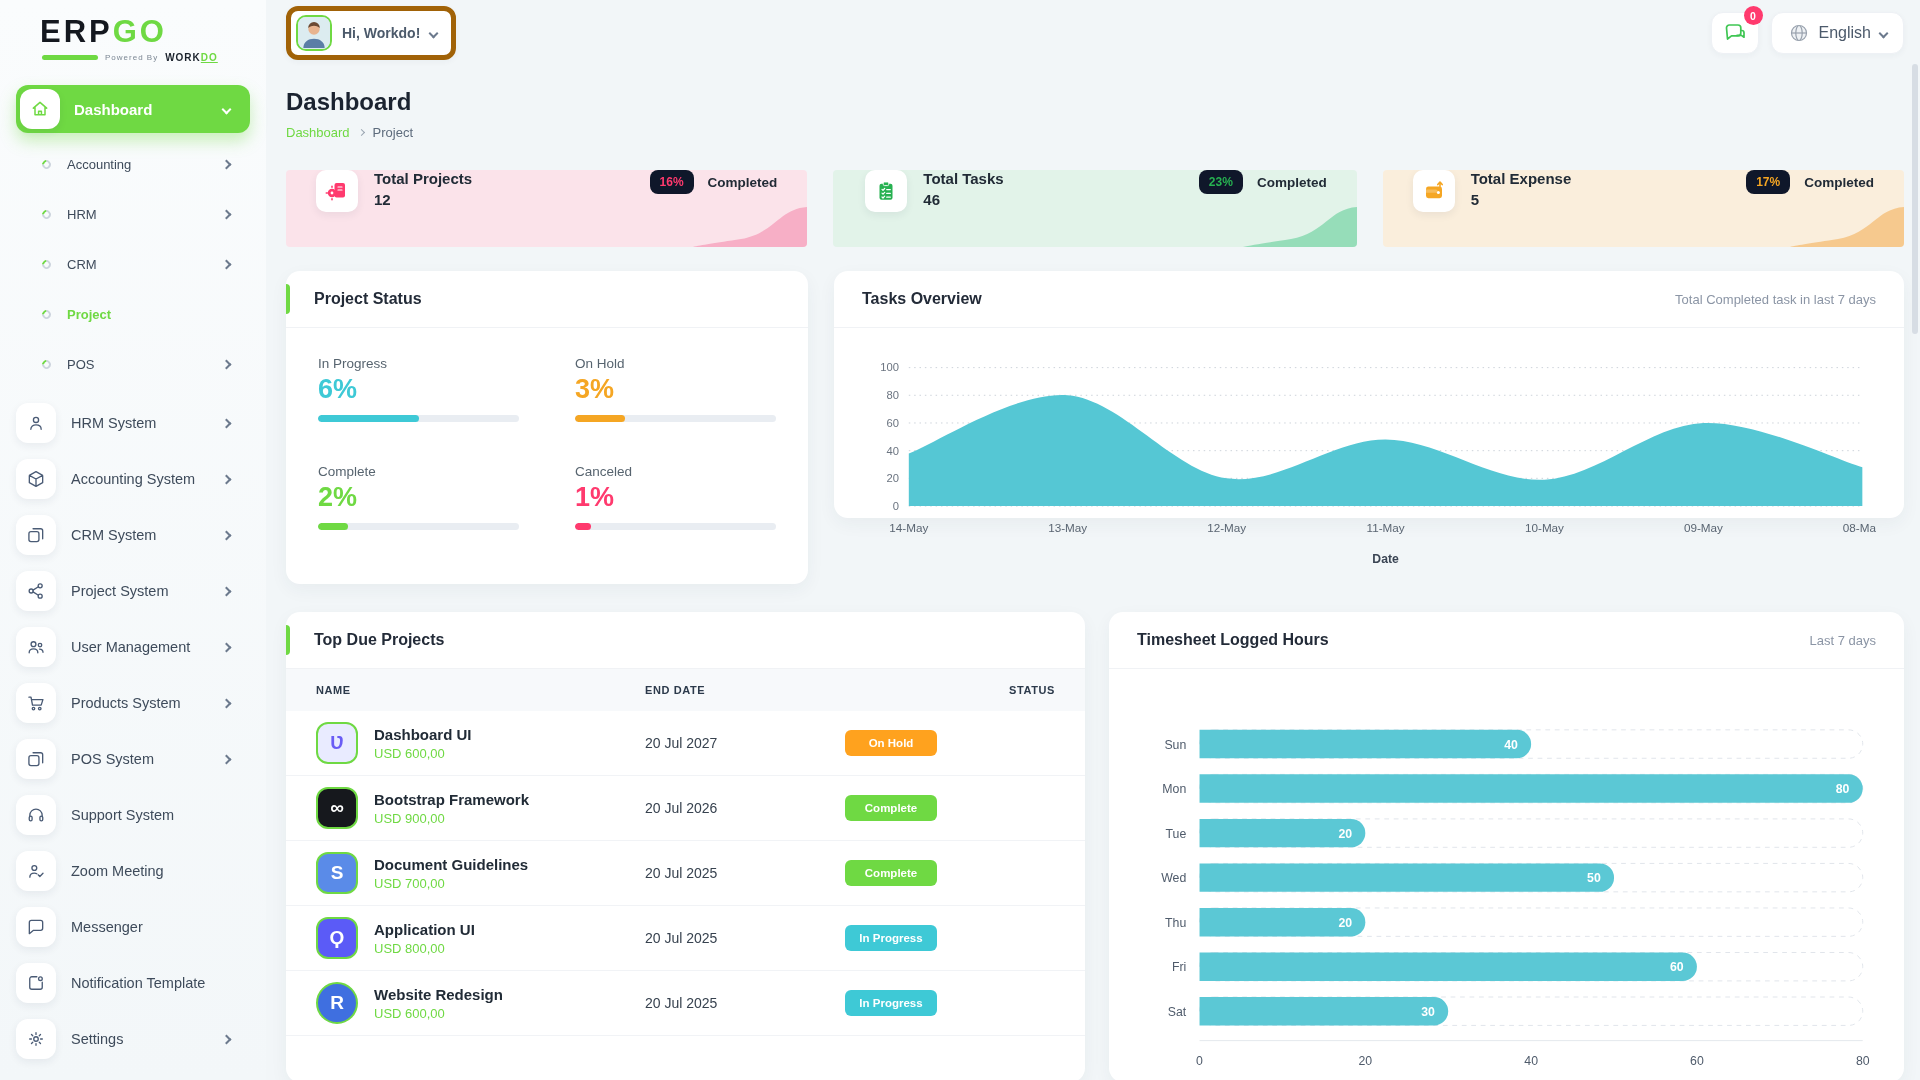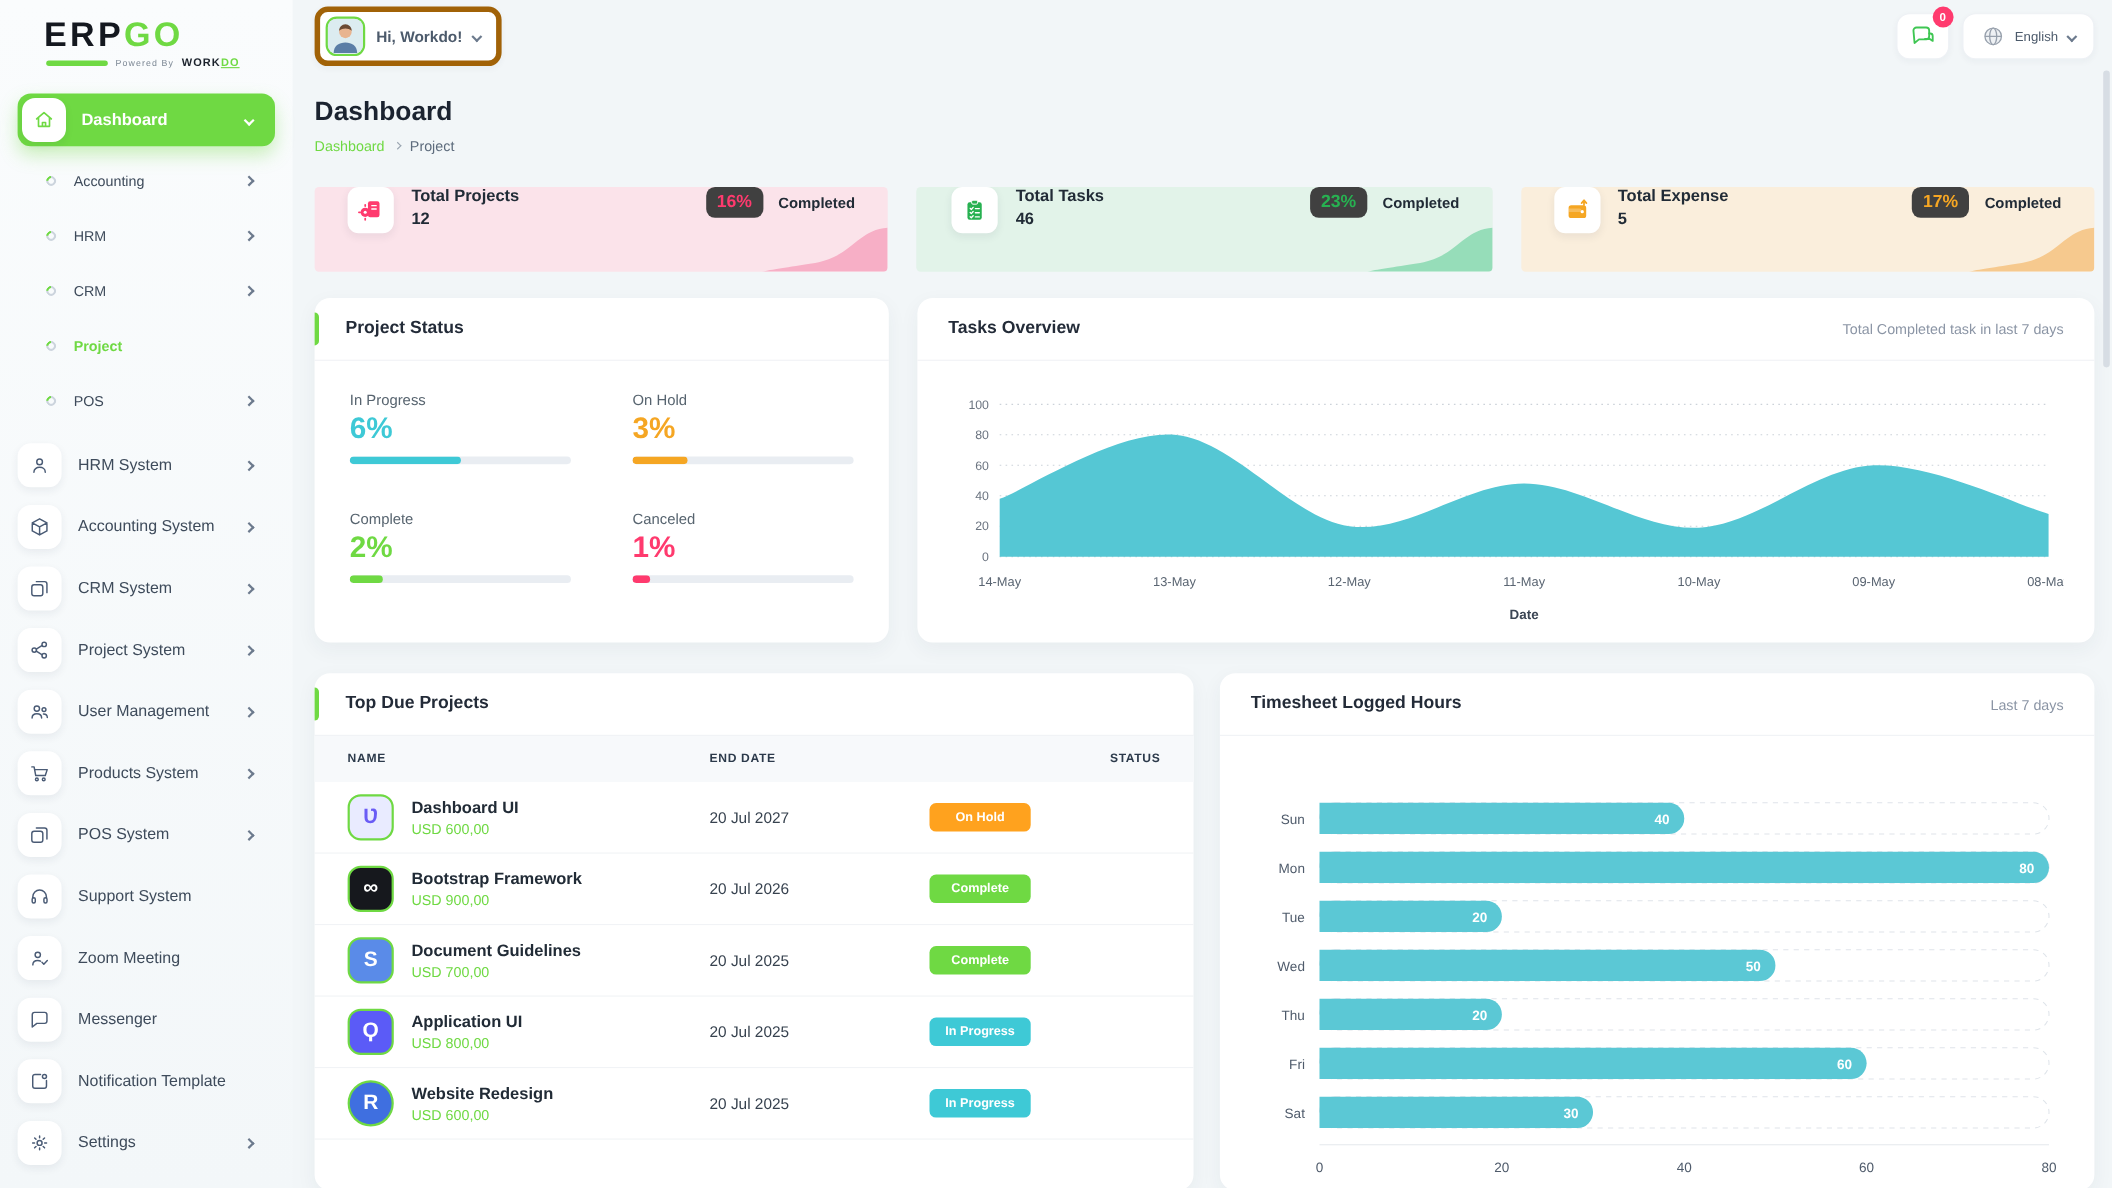--- a/index.html
+++ b/index.html
@@ -41,50 +41,50 @@
   
   .main { position:absolute; left:266px; right:0; top:0; bottom:0; padding:10px 16px 0 20px; }
   .topbar { display:flex; align-items:center; height:46px; }
   .profile-btn { display:flex; align-items:center; gap:10px; background:#fff; border:5px solid #a16207; border-radius:12px; padding:4px 14px 4px 5px; cursor:pointer; box-shadow:0 2px 6px rgba(25,42,70,.04); }
   .avatar { width:36px; height:36px; border-radius:10px; border:2px solid #6fd943; overflow:hidden; background:#dcecf0; }
   .profile-btn .txt { font-size:14px; font-weight:600; color:#4c5a6b; }
   .top-actions { margin-left:auto; display:flex; gap:12px; }
   .icon-btn { position:relative; width:48px; height:42px; background:#fff; border:1px solid #eef1f5; border-radius:12px; display:flex; align-items:center; justify-content:center; cursor:pointer; box-shadow:0 2px 6px rgba(25,42,70,.04); }
   .badge-dot { position:absolute; top:-7px; right:-5px; min-width:19px; height:19px; border-radius:10px; background:#ff3a6e; color:#fff; font-size:10.5px; font-weight:700; display:flex; align-items:center; justify-content:center; }
   .lang-btn { display:flex; align-items:center; gap:9px; background:#fff; border:1px solid #eef1f5; border-radius:12px; padding:0 16px; cursor:pointer; box-shadow:0 2px 6px rgba(25,42,70,.04); }
-  .lang-btn .txt { font-size:12px; color:#4c5a6b; }
+  .lang-btn .txt { font-size:16px; color:#4c5a6b; }
 
   .h1 { margin-top:32px; font-size:24px; font-weight:700; color:#1b2330; }
   .crumbs { display:flex; align-items:center; gap:9px; margin-top:9px; font-size:13px; }
   .crumbs .root { color:#6fd943; cursor:pointer; }
   .crumbs .sep { width:5px; height:5px; border-right:1.6px solid #9aa5b1; border-bottom:1.6px solid #9aa5b1; transform:rotate(-45deg); }
   .crumbs .cur { color:#5d6b7c; }
 
   
   .cards-row { display:flex; gap:26px; margin-top:30px; }
   .stat-card { position:relative; flex:1; height:77px; border-radius:4px; display:flex; align-items:flex-start; padding:0 30px; overflow:hidden; }
   .stat-card .ibox { width:42px; height:42px; border-radius:10px; }
   .stat-meta { margin-left:16px; }
   .stat-title { font-size:15px; font-weight:700; color:#212b36; }
   .stat-value { font-size:15px; font-weight:700; color:#212b36; margin-top:4px; }
   .stat-right { margin-left:auto; display:flex; align-items:center; gap:14px; z-index:2; }
-  .pct-badge { background:#404040; border-radius:8px; padding:5px 10px; font-size:16px; font-weight:700; }
+  .pct-badge { background:#0f172a; border-radius:8px; padding:5px 10px; font-size:12px; font-weight:700; }
   .completed { font-size:13.5px; font-weight:700; color:#212b36; }
   .wave { position:absolute; right:0; bottom:0; width:150px; height:46px; }
 
   
   .card { background:#fff; border-radius:14px; box-shadow:0 6px 18px rgba(32,50,80,.05); position:relative; }
   .card-head { display:flex; align-items:center; padding:19px 28px; border-bottom:1px solid #f0f2f5; position:relative; }
   .card-title { font-size:16px; font-weight:700; color:#232b38; }
   .card-sub { margin-left:auto; font-size:13px; color:#8b95a5; }
   .card.accent .card-head::before { content:""; position:absolute; left:0; top:13px; bottom:13px; width:4px; background:#6fd943; border-radius:0 4px 4px 0; }
 
   .row2 { display:flex; gap:26px; margin-top:24px; }
   .ps-card { width:522px; height:313px; flex:0 0 auto; }
-  .to-card { flex:1; height:313px; }
+  .to-card { flex:1; height:247px; }
 
   .ps-grid { display:grid; grid-template-columns:1fr 1fr; column-gap:56px; row-gap:42px; padding:28px 32px; }
   .ps-label { font-size:13.5px; color:#57646f; }
   .ps-value { font-size:27px; font-weight:700; margin-top:3px; }
   .ps-track { margin-top:10px; height:7px; border-radius:5px; background:#e9edf2; overflow:hidden; }
   .ps-fill { height:100%; border-radius:5px; }
 
   .row3 { display:flex; gap:24px; margin-top:28px; }
   .table-card { width:799px; flex:0 0 auto; height:470px; }
   .ts-card { flex:1; height:470px; }

